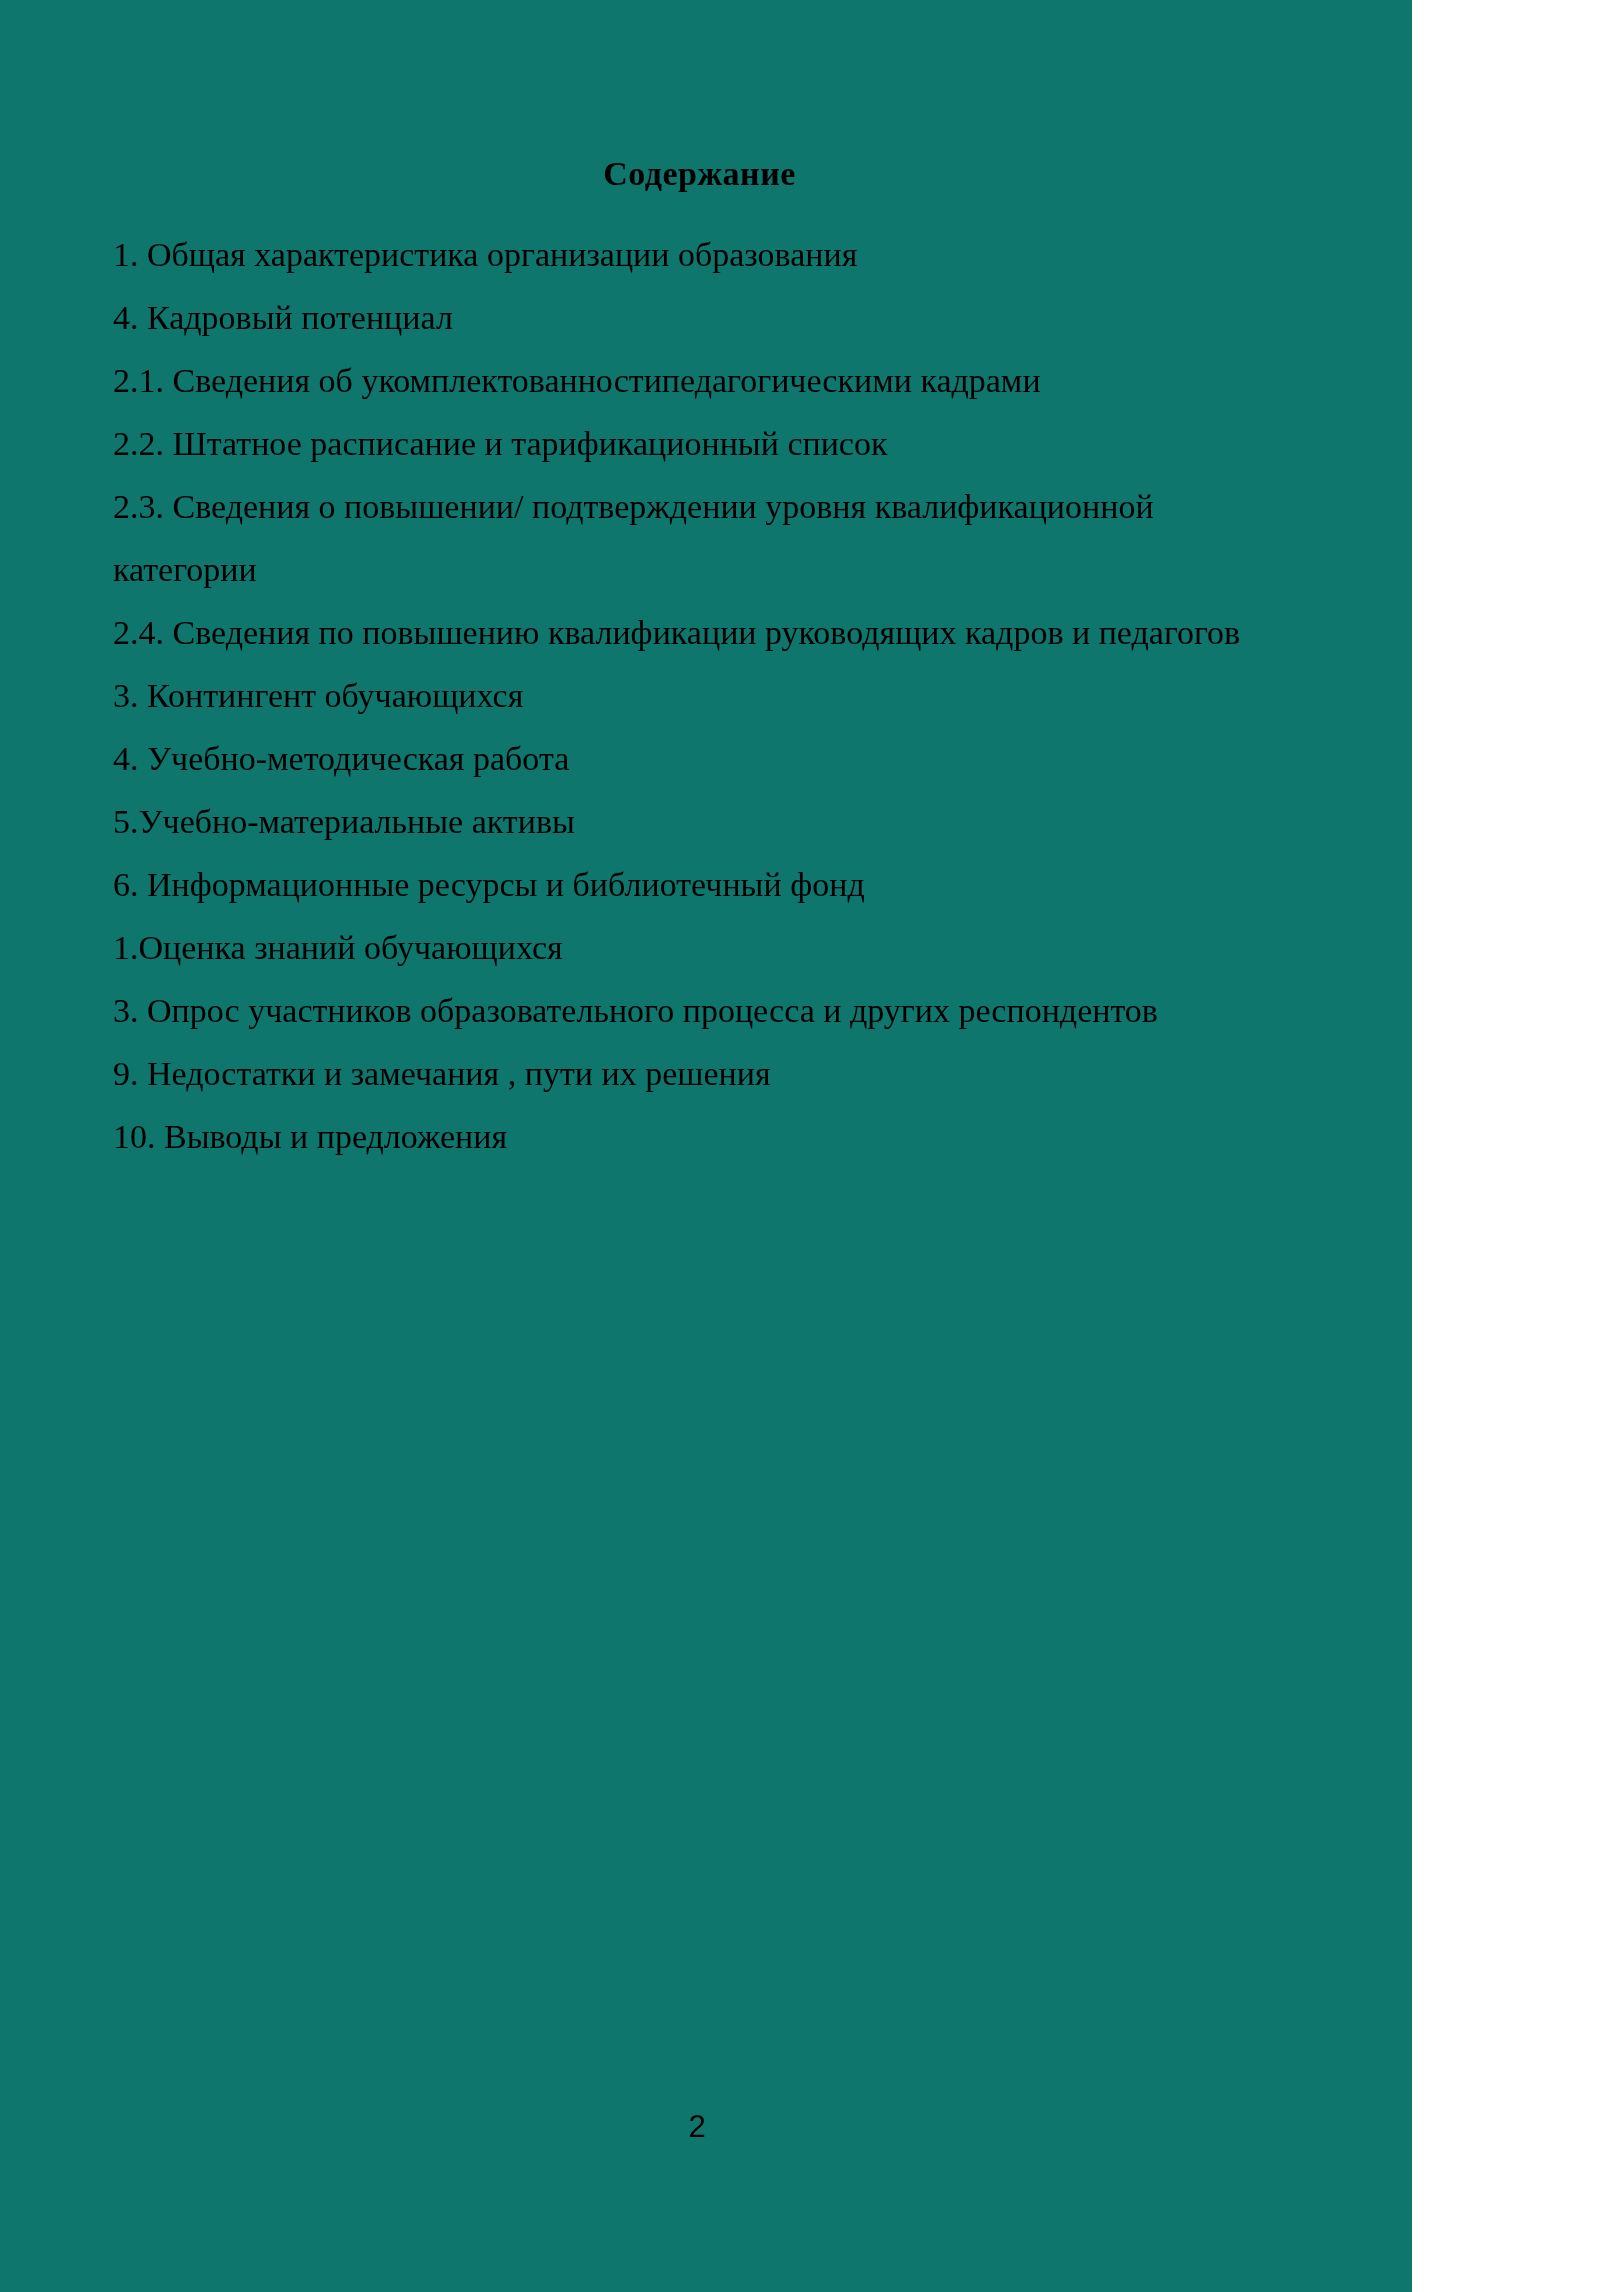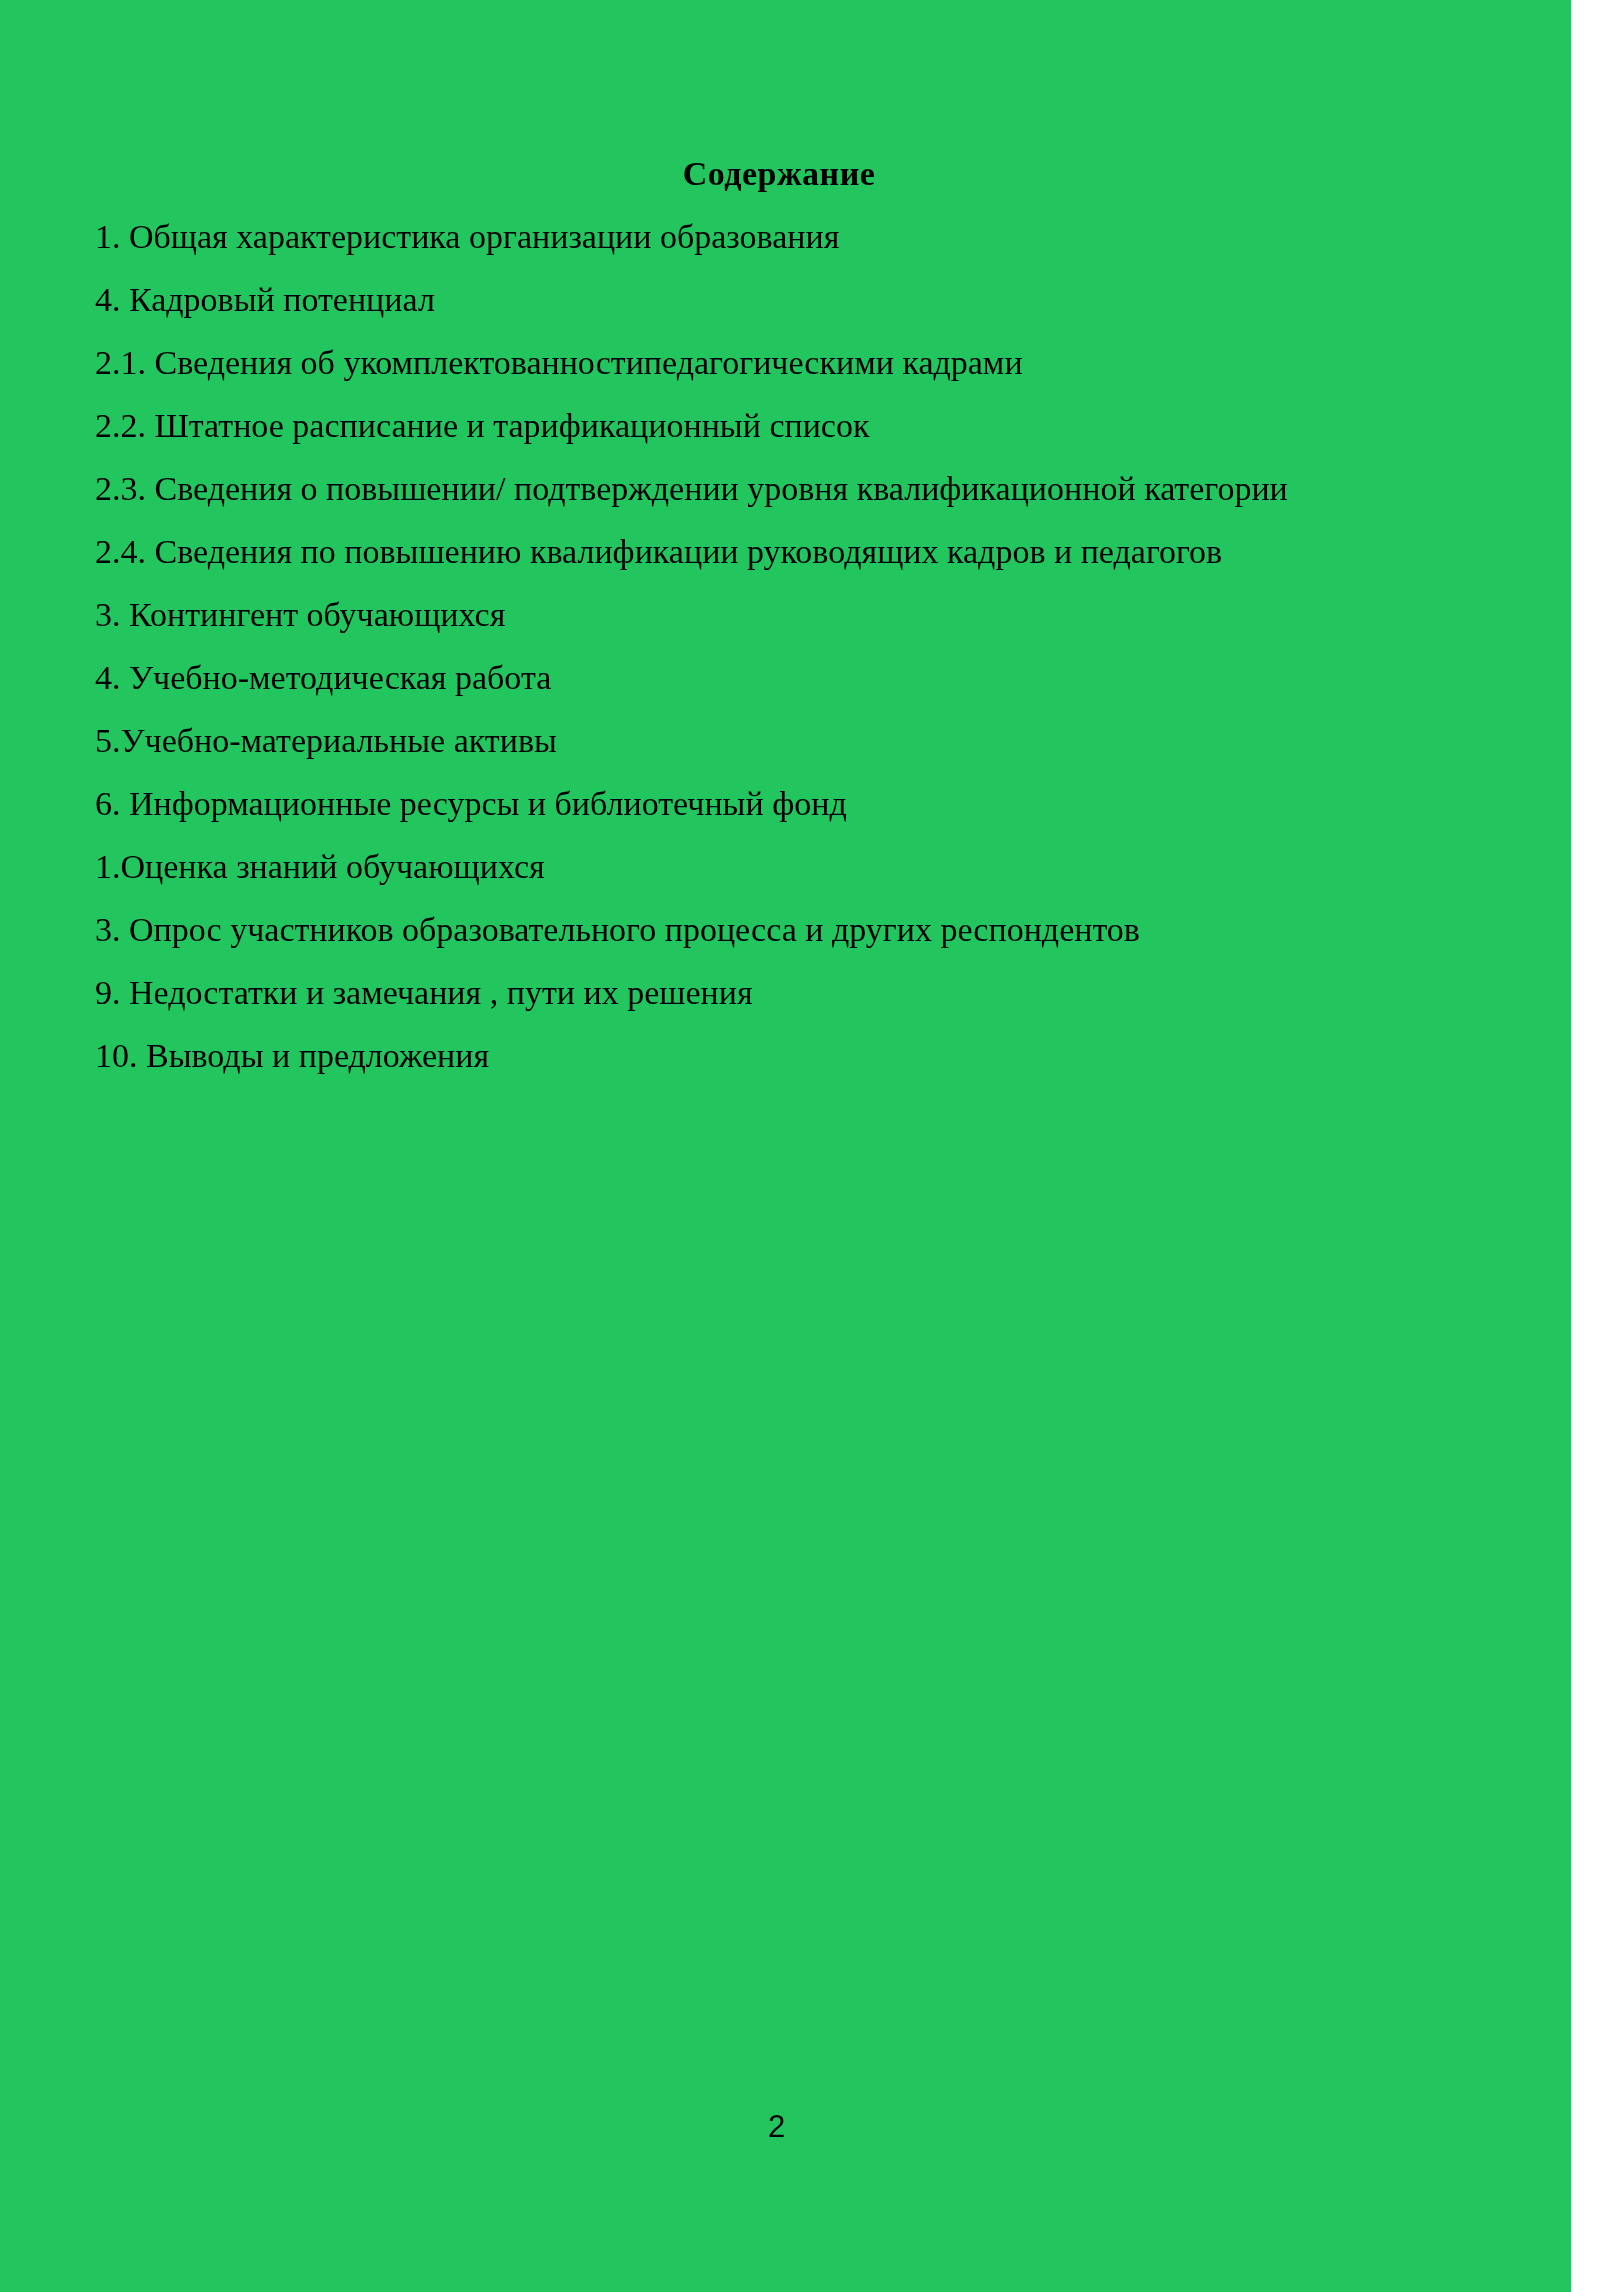--- a/index.html
+++ b/index.html
@@ -2,44 +2,43 @@
 <html><head>
 <meta charset="utf-8">
 <style>
   html, body {
     margin: 0;
     padding: 0;
     background: #ffffff;
   }
   .page {
     position: relative;
-    width: 1559px;
+    width: 1412px;
     height: 2293px;
-    background: #22c55e;
+    background: #0f766e;
     color: #000000;
     font-family: "Liberation Serif", serif;
     overflow: hidden;
-    padding-left: 12px;
   }
   .content {
     position: absolute;
     top: 142px;
     left: 95px;
     right: 108px;
   }
   .doc-title {
     margin: 0;
     font-size: 34px;
     font-weight: bold;
     line-height: 63px;
     text-align: center;
     letter-spacing: 0.5px;
   }
   .toc {
-    margin: 0;
+    margin: 18px;
     padding: 0;
   }
   .toc-item {
     margin: 0;
     font-size: 34px;
     line-height: 63px;
     font-weight: normal;
   }
   .page-footer {
     position: absolute;

